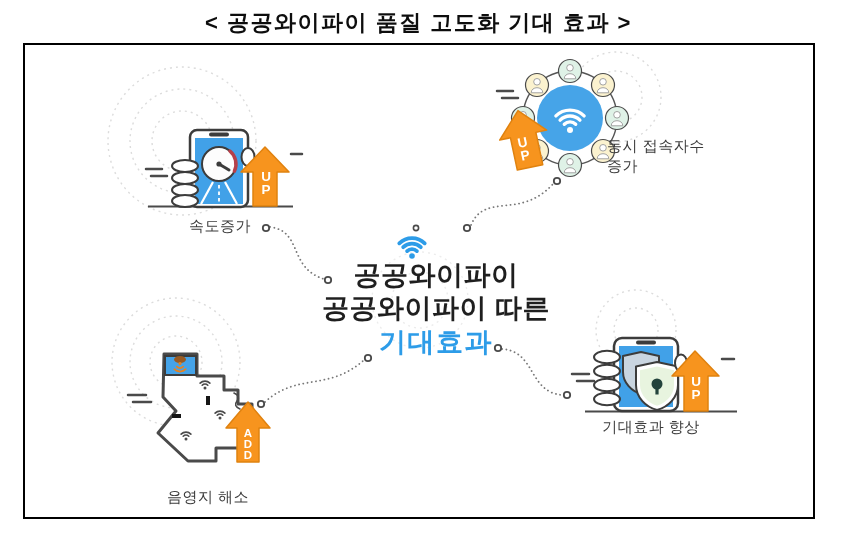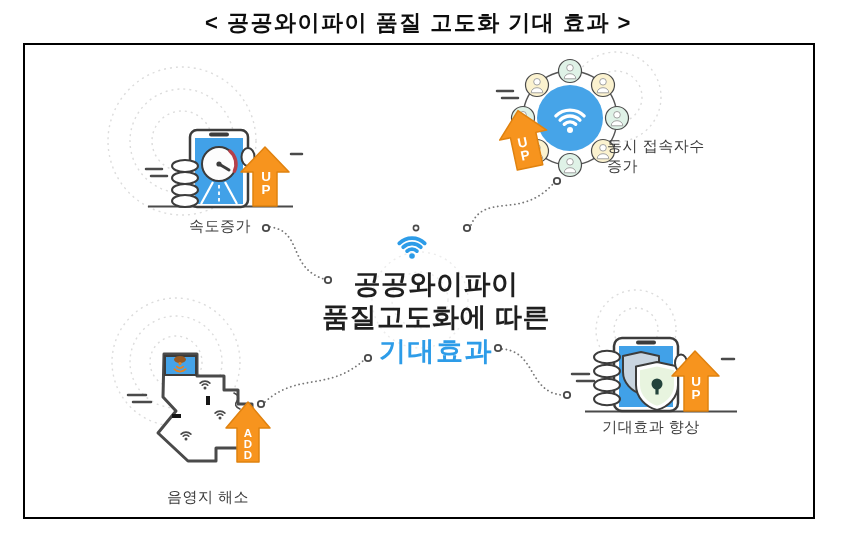--- a/index.html
+++ b/index.html
@@ -3,21 +3,21 @@
 <meta charset="utf-8">
 <style>
   html,body { margin:0; padding:0; background:#ffffff; }
   .page { position:relative; width:837px; height:540px; background:#ffffff; overflow:hidden;
           font-family:"Liberation Sans", sans-serif; }
   .title { position:absolute; left:0; top:8px; width:100%; text-align:center;
            font-size:22px; font-weight:bold; color:#0d0d0d; letter-spacing:1.5px; }
   .frame { position:absolute; left:23px; top:43px; width:792px; height:476px;
            border:2px solid #000; box-sizing:border-box; background:transparent; }
   .art { position:absolute; left:0; top:0; width:843px; height:540px; }
-  .center-text { position:absolute; left:286px; top:268px; width:300px; text-align:center;
+  .center-text { position:absolute; left:286px; top:259px; width:300px; text-align:center;
                  font-weight:bold; color:#1f1f1f; }
   .c1 { font-size:27px; line-height:33px; letter-spacing:0.5px; }
   .c2 { font-size:27px; line-height:34px; color:#2D9CE8; letter-spacing:1.5px;font-family:Liberation Serif, serif; }
   .label { position:absolute; font-size:15px; color:#3b3b3b; letter-spacing:0.5px; }
   .label.centered { text-align:center; width:120px; }
   .prelines { white-space:pre-line; line-height:20px; }
   .badge { position:absolute; color:#ffffff; font-weight:bold; line-height:0.95;
            text-align:center; width:16px; }
   .stack { white-space:pre-line; }
   #badge-speed    { left:258px; top:171px; font-size:13.5px; }
@@ -230,21 +230,21 @@
     <g fill="none" stroke="#2D9CE8" stroke-width="3.8" stroke-linecap="round">
       <path d="M 407.1 251.1 A 7 7 0 0 1 416.9 251.1"></path>
       <path d="M 403.2 247.2 A 12.5 12.5 0 0 1 420.8 247.2"></path>
       <path d="M 399.3 243.3 A 18 18 0 0 1 424.7 243.3"></path>
       <circle cx="412" cy="256" r="2.8" fill="#2D9CE8" stroke="none"></circle>
     </g>
   </svg>
 
   <div class="center-text">
     <div class="c1">공공와이파이</div>
-    <div class="c1">품질고도화에 따른</div>
+    <div class="c1">공공와이파이 따른</div>
     <div class="c2">기대효과</div>
   </div>
 
   <div class="label prelines" id="label-concurrent">동시 접속자수
 증가</div>
   <div class="label centered" id="label-speed">속도증가</div>
   <div class="label centered" id="label-coverage">음영지 해소</div>
   <div class="label centered" id="label-security">기대효과 향상</div>
 
   <div class="badge stack" id="badge-speed">U

